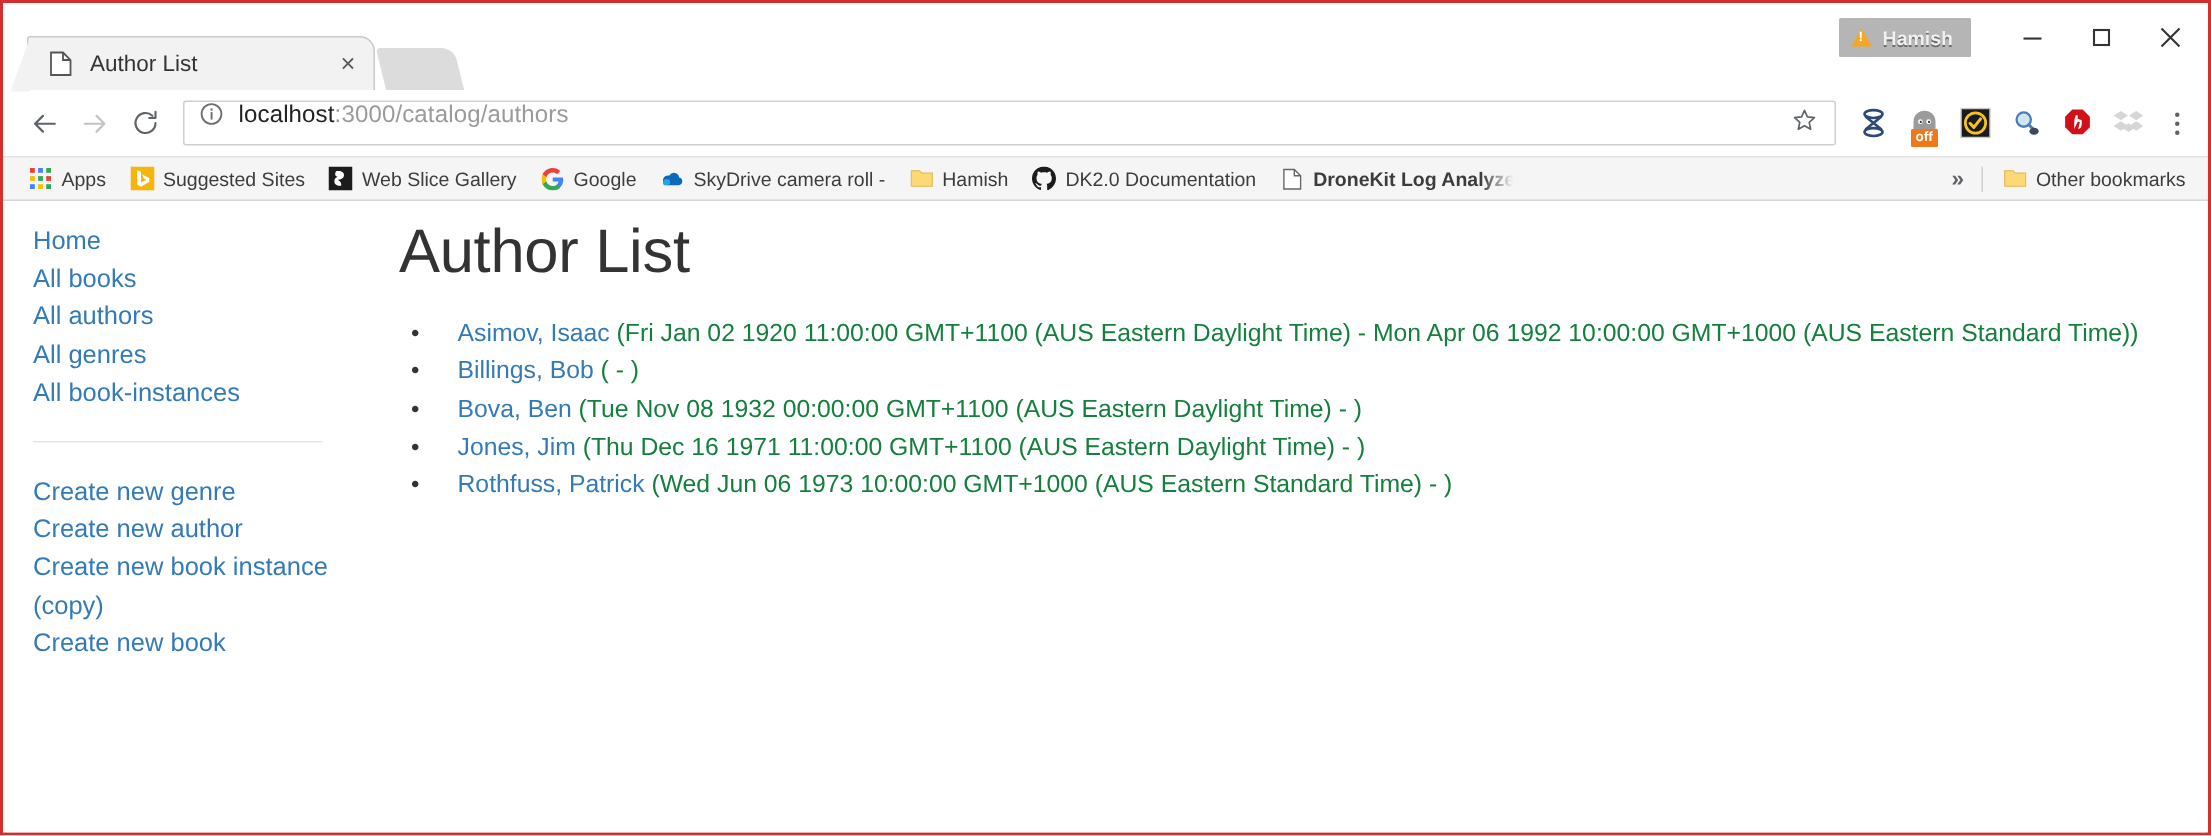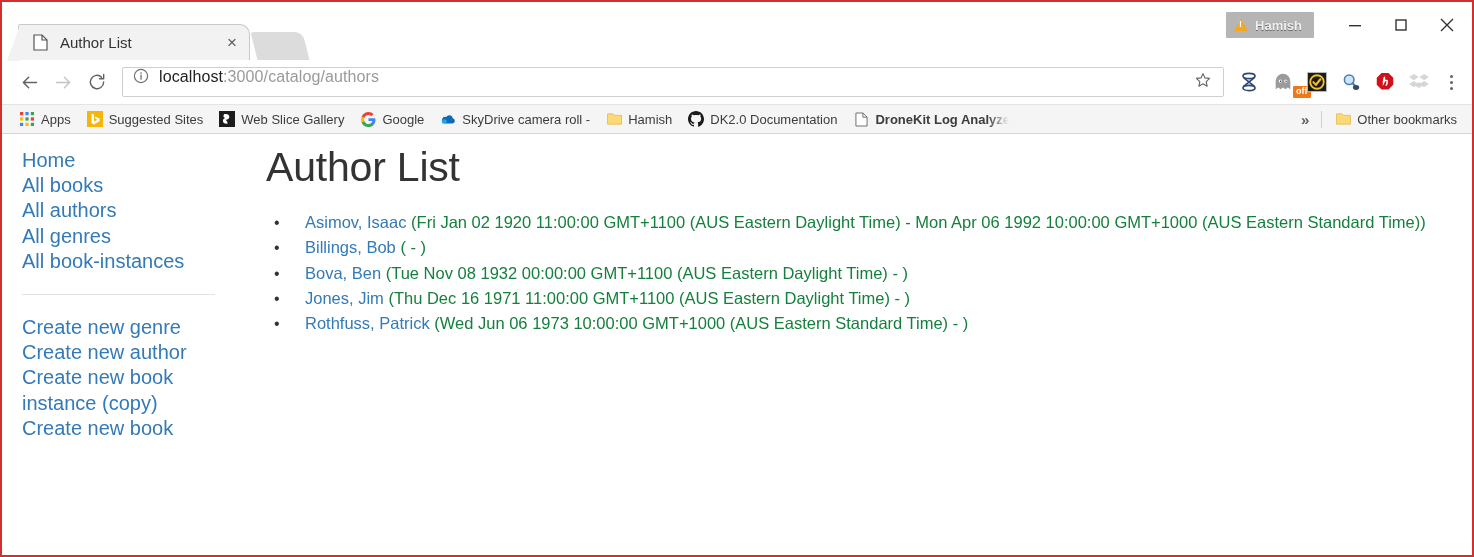--- a/index.html
+++ b/index.html
@@ -185,21 +185,21 @@
     padding-left: 4px;
   }
   .ext {
     width: 30px; height: 30px;
     display: flex; align-items: center; justify-content: center;
     cursor: pointer;
     position: relative;
   }
   .ext-badge {
     position: absolute;
-    left: 25px; bottom: -1px;
+    left: 6px; bottom: -1px;
     background: #f07818;
     color: #fff;
     font-size: 9px;
     font-weight: bold;
     padding: 0px 3px 1px;
     line-height: 11px;
     border-radius: 1px;
   }
   .menu-dots {
     width: 26px; height: 30px;
@@ -278,21 +278,21 @@
     overflow: hidden;
   }
   #sidebar {
     width: 235px;
     flex: 0 0 235px;
     padding: 14px 14px 0 20px;
   }
   #sidebar a {
     display: block;
     color: #337ab7;
-    font-size: 20px;
+    font-size: 17px;
     line-height: 25.2px;
     text-decoration: none;
     cursor: pointer;
   }
   #sidebar hr {
     border: none;
     border-top: 1px solid #e3e3e3;
     margin: 20px 8px 20px 0;
   }
 

